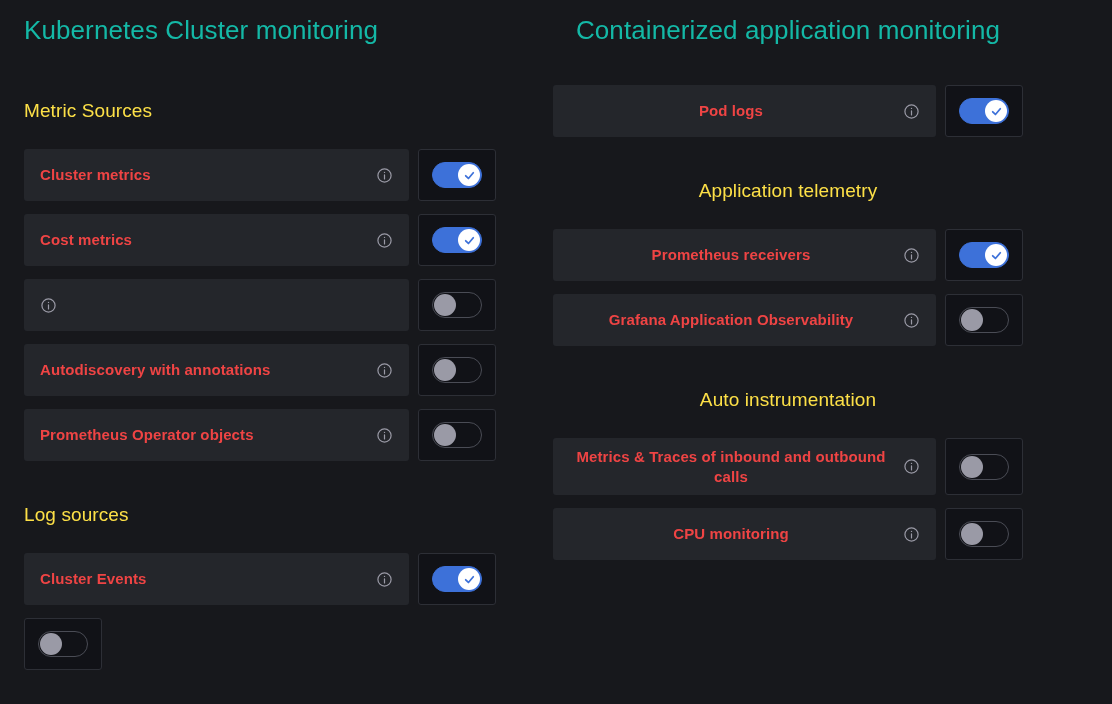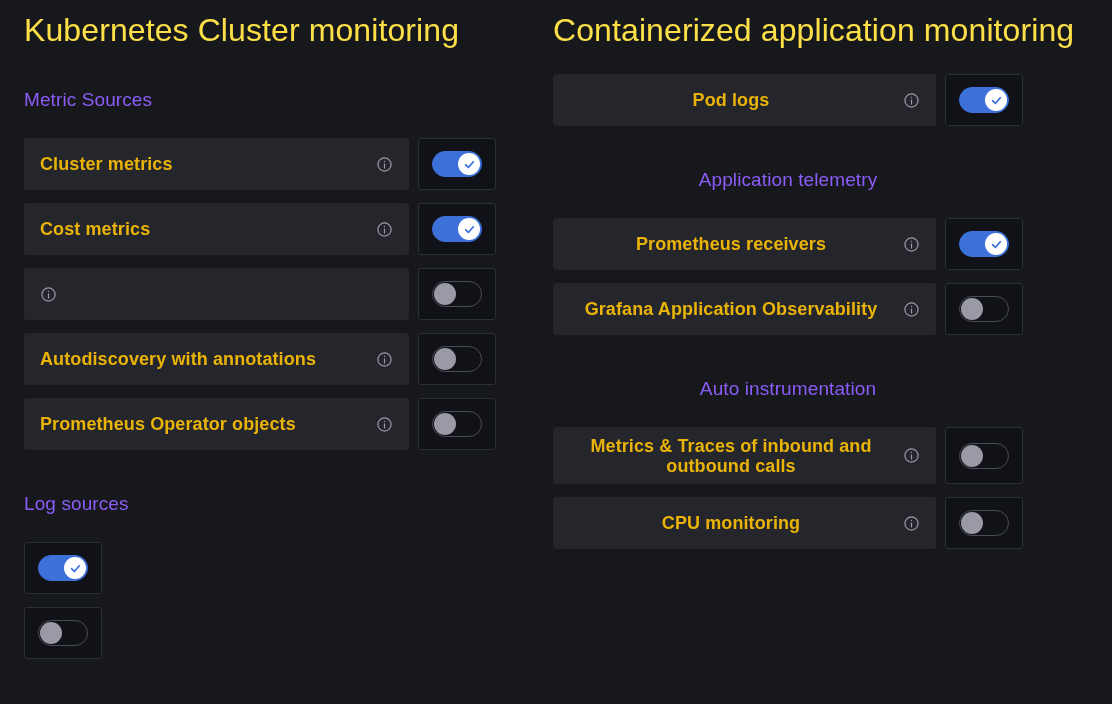--- a/index.html
+++ b/index.html
@@ -20,34 +20,34 @@
   }
 
   .column {
     position: absolute;
     top: 0;
   }
   .column-left  { left: 24px;  width: 472px; }
   .column-right { left: 553px; width: 470px; text-align: center; }
 
   .page-title {
-    font-size: 32px;
+    font-size: 26px;
     font-weight: 400;
-    color: #fde047;
+    color: #14b8a6;
     letter-spacing: 0.1px;
     line-height: 32px;
     margin-top: 14px;
-    margin-bottom: 0;
+    margin-bottom: 11px;
     white-space: nowrap;
   }
 
   .section-title {
     font-size: 19px;
     font-weight: 400;
-    color: #8b5cf6;
+    color: #fde047;
     line-height: 24px;
     letter-spacing: 0.1px;
   }
 
   
   .sp-title-to-section { height: 42px; }
   .sp-section-to-rows  { height: 26px; }
   .sp-rows-to-section  { height: 42px; }
 
   .rows { display: flex; flex-direction: column; gap: 13px; }
@@ -66,23 +66,23 @@
     background: #24262b;
     border-radius: 3px;
     display: flex;
     align-items: center;
     padding: 0 16px 0 16px;
     gap: 10px;
   }
 
   .row-label {
     flex: 1 1 auto;
-    font-size: 18px;
+    font-size: 15px;
     font-weight: bold;
-    color: #eab308;
+    color: #ef4444;
     line-height: 20px;
     letter-spacing: 0.1px;
   }
 
   .info-icon {
     flex: 0 0 auto;
     width: 17px;
     height: 17px;
     display: block;
     color: #9a9aa6;
@@ -240,20 +240,30 @@
                 <span class="knob"></span>
               </span>
             </div>
           </div>
         </div>
         <div class="sp-rows-to-section"></div>
         <h2 class="section-title">Log sources</h2>
         <div class="sp-section-to-rows"></div>
         <div class="rows">
           <div class="row">
+            <div class="row-label-box">
+              <span class="row-label">Cluster Events</span>
+              <span class="info-icon">
+                <svg viewBox="0 0 24 24" fill="none" stroke="currentColor" stroke-width="1.7">
+                  <circle cx="12" cy="12" r="9.3"></circle>
+                  <circle cx="12" cy="7.6" r="0.95" fill="currentColor" stroke="none"></circle>
+                  <path d="M12 11.2 V16.8" stroke-linecap="round"></path>
+                </svg>
+              </span>
+            </div>
             <div class="toggle-box">
               <span class="switch on" role="switch" aria-checked="true" aria-label="Enabled">
                 <span class="knob">
                   <span class="knob-check">
                     <svg viewBox="0 0 24 24" fill="none" stroke="currentColor" stroke-width="3.2" stroke-linecap="round" stroke-linejoin="round">
                       <path d="M5 12.5 L10 17.5 L19 7"></path>
                     </svg>
                   </span>
                 </span>
               </span>

